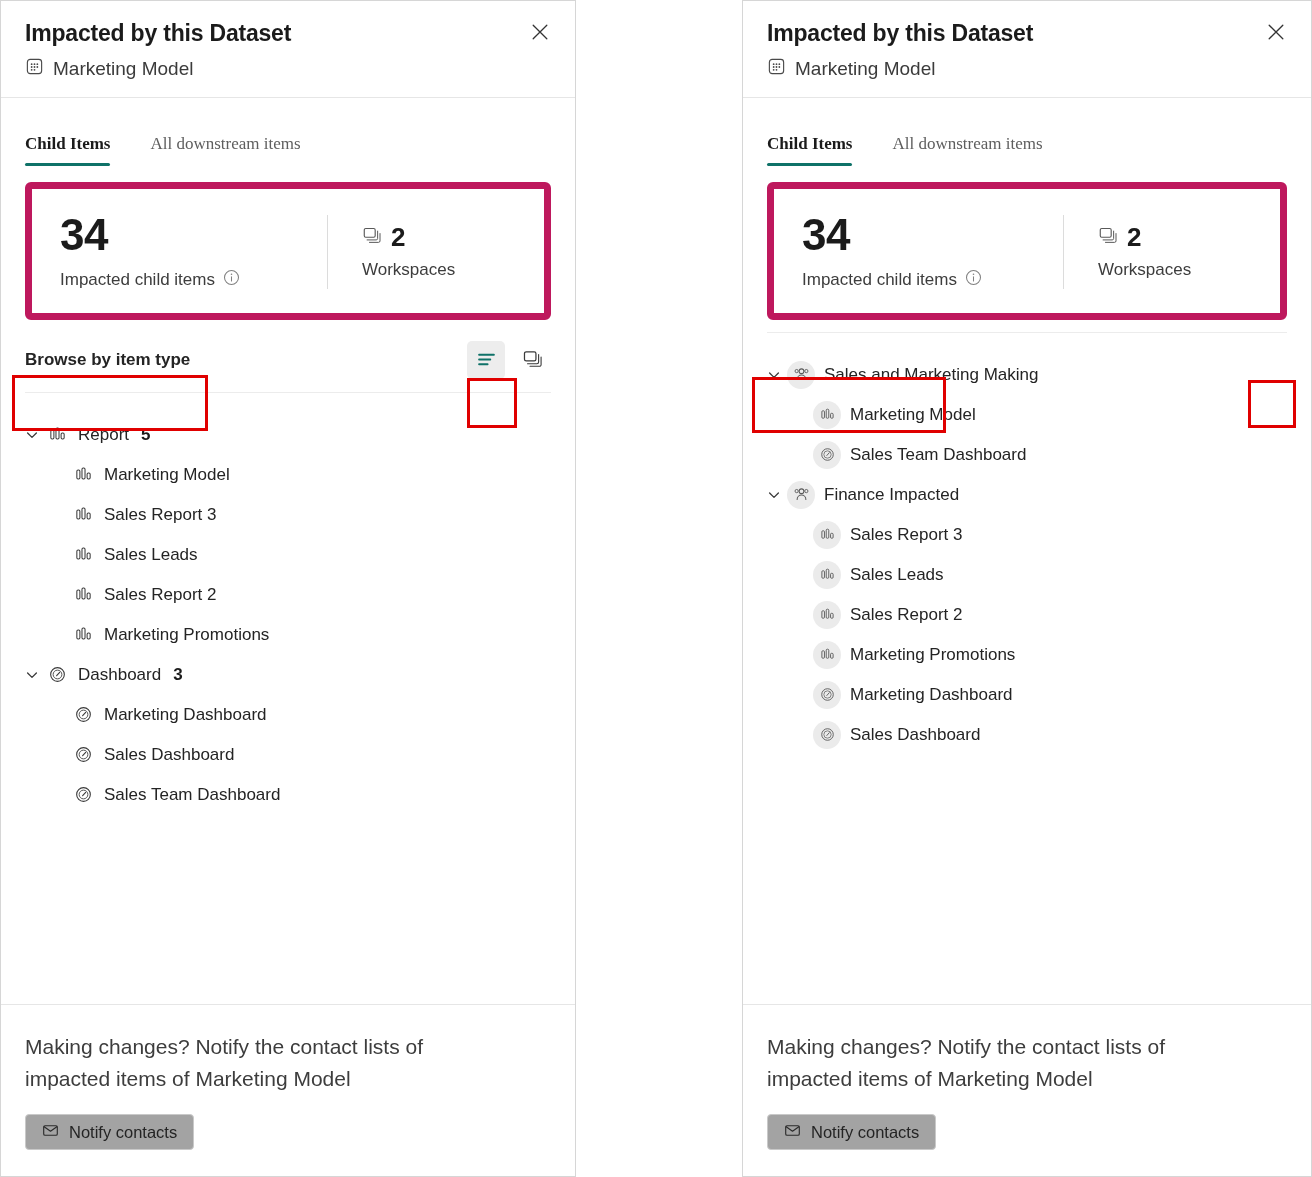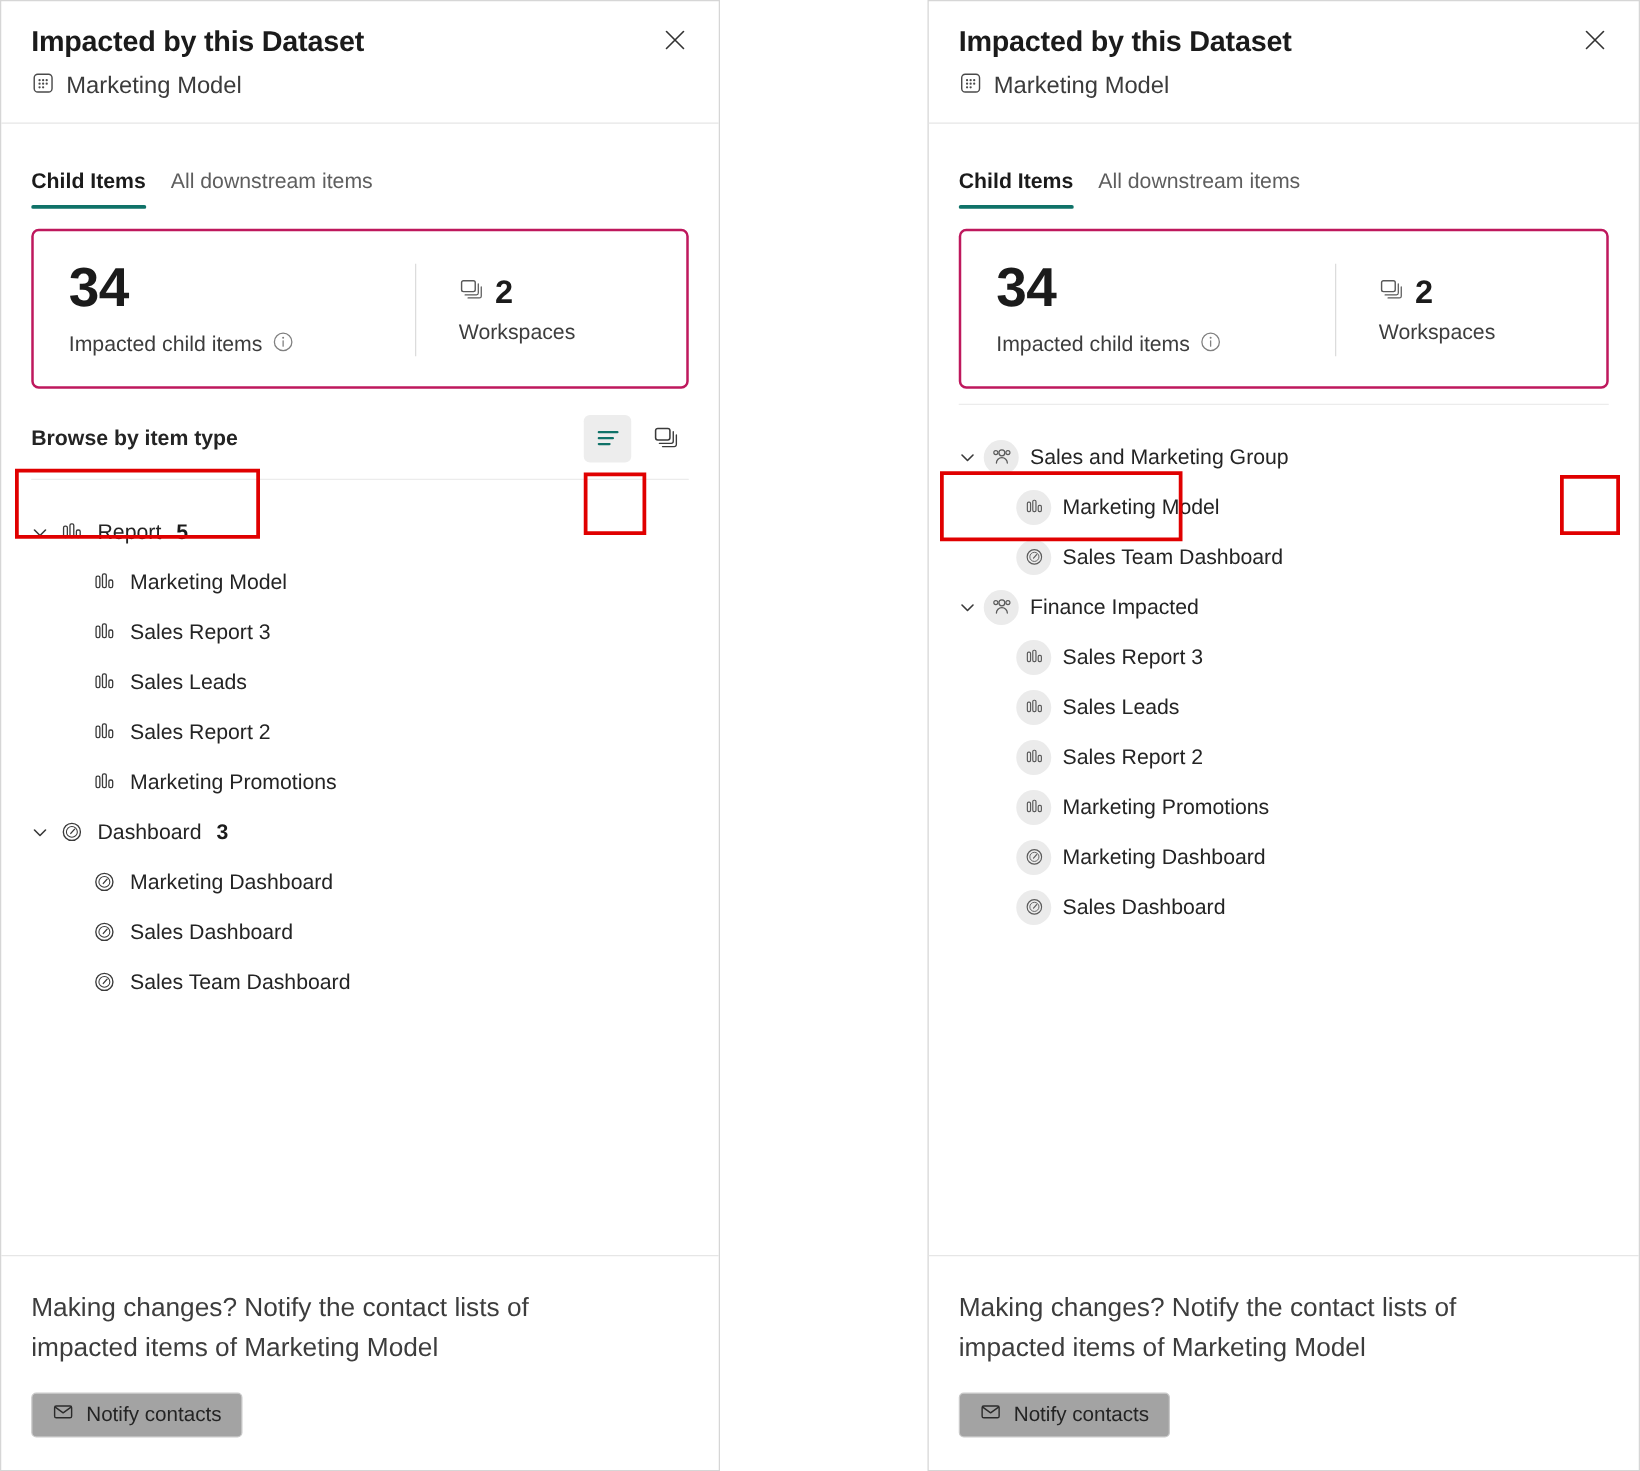--- a/index.html
+++ b/index.html
@@ -58,21 +58,21 @@
     top: 16px; right: 20px;
     width: 30px; height: 30px;
     display: flex; align-items: center; justify-content: center;
     background: transparent; border: 0;
     cursor: pointer;
     color: #333;
   }
 
   
   .tabs-wrap { padding: 36px 24px 0 24px; flex: 0 0 auto; }
-  .tabs { display: flex; align-items: flex-end; gap: 20px; }
+  .tabs { display: flex; align-items: flex-end; gap: 40px; font-family: Liberation Serif, serif; }
   .tab {
     position: relative;
     padding-bottom: 12px;
     font-size: 17px;
     color: #5e5e5e;
     cursor: pointer;
     white-space: nowrap;
   }
   .tab.is-active { color: #1b1b1b; font-weight: 700; }
   .tab.is-active::after {
@@ -80,21 +80,21 @@
     position: absolute;
     left: 0; right: 0; bottom: 0;
     height: 3px;
     border-radius: 2px;
     background: var(--accent, #0f7268);
   }
 
   
   .stat-card {
     margin: 16px 24px 0 24px;
-    border: 2px solid #be185d;
+    border: 7px solid #be185d;
     border-radius: 6px;
     padding: 24px 26px 22px 28px;
     display: flex;
     align-items: center;
     flex: 0 0 auto;
   }
   .stat-primary { flex: 1 1 auto; min-width: 0; }
   .stat-num {
     font-size: 44px;
     font-weight: 700;
@@ -536,21 +536,21 @@
             </svg>
           </span>
         <span class="row-icon bubble">
           <svg width="19" height="19" viewBox="0 0 20 20" fill="none">
               <circle cx="10" cy="6.6" r="2.5" stroke="#5a5a5a" stroke-width="1.1"></circle>
               <path d="M5.4 15.2 a4.6 4.6 0 0 1 9.2 0" stroke="#5a5a5a" stroke-width="1.1" stroke-linecap="round"></path>
               <circle cx="4.9" cy="6.4" r="1.7" stroke="#5a5a5a" stroke-width="0.95"></circle>
               <circle cx="15.1" cy="6.4" r="1.7" stroke="#5a5a5a" stroke-width="0.95"></circle>
             </svg>
         </span>
-        <span class="row-label">Sales and Marketing Group</span>
+        <span class="row-label">Sales and Marketing Making</span>
       </div>
       <div class="tree-row child-ws">
         <span class="chev spacer"></span>
         <span class="row-icon bubble">
             <svg width="17" height="17" viewBox="0 0 20 20" fill="none">
               <rect x="3.4" y="5.6" width="3" height="8.8" rx="1.2" stroke="#5a5a5a" stroke-width="1.1"></rect>
               <rect x="8.5" y="3.8" width="3" height="10.6" rx="1.2" stroke="#5a5a5a" stroke-width="1.1"></rect>
               <rect x="13.6" y="8.6" width="3" height="5.8" rx="1.2" stroke="#5a5a5a" stroke-width="1.1"></rect>
             </svg>
           </span>

